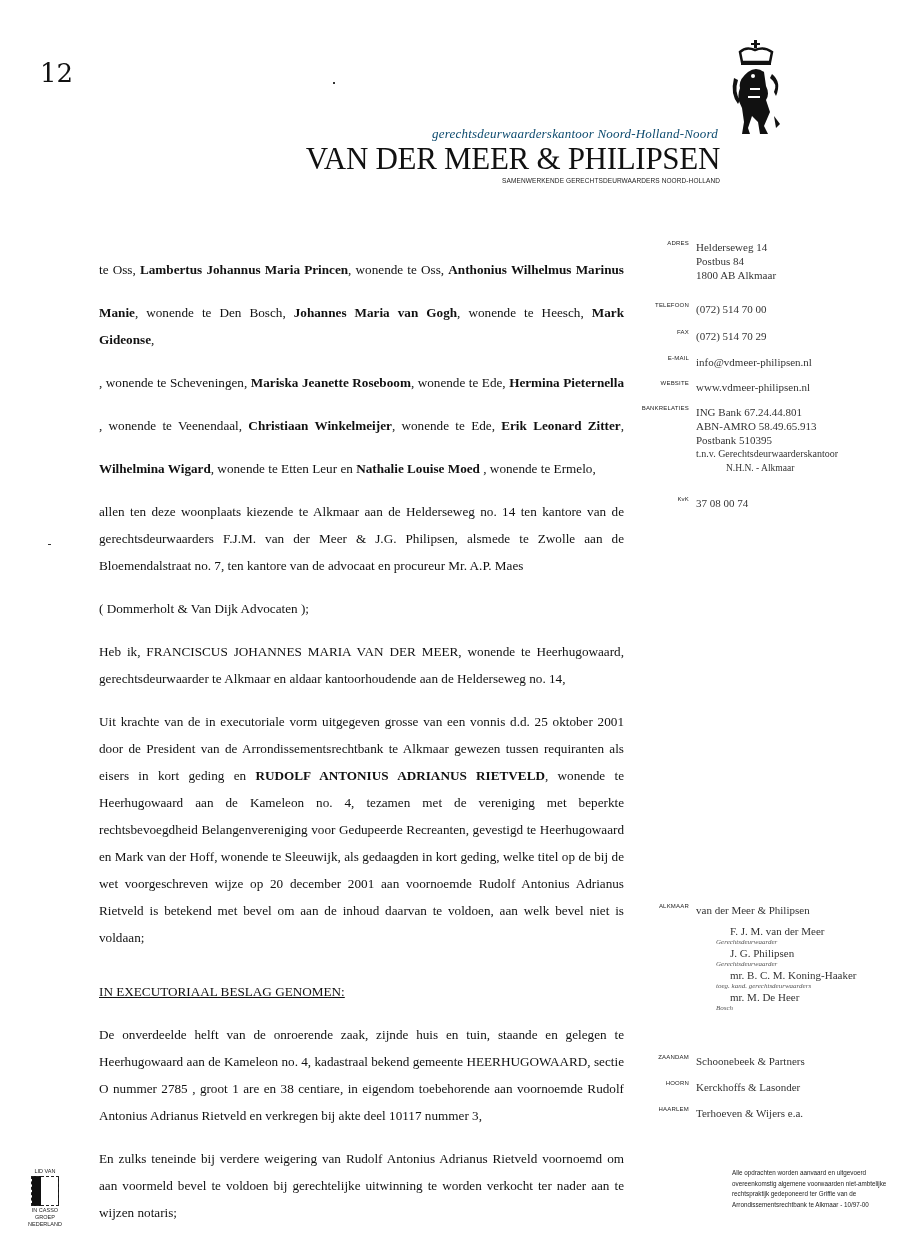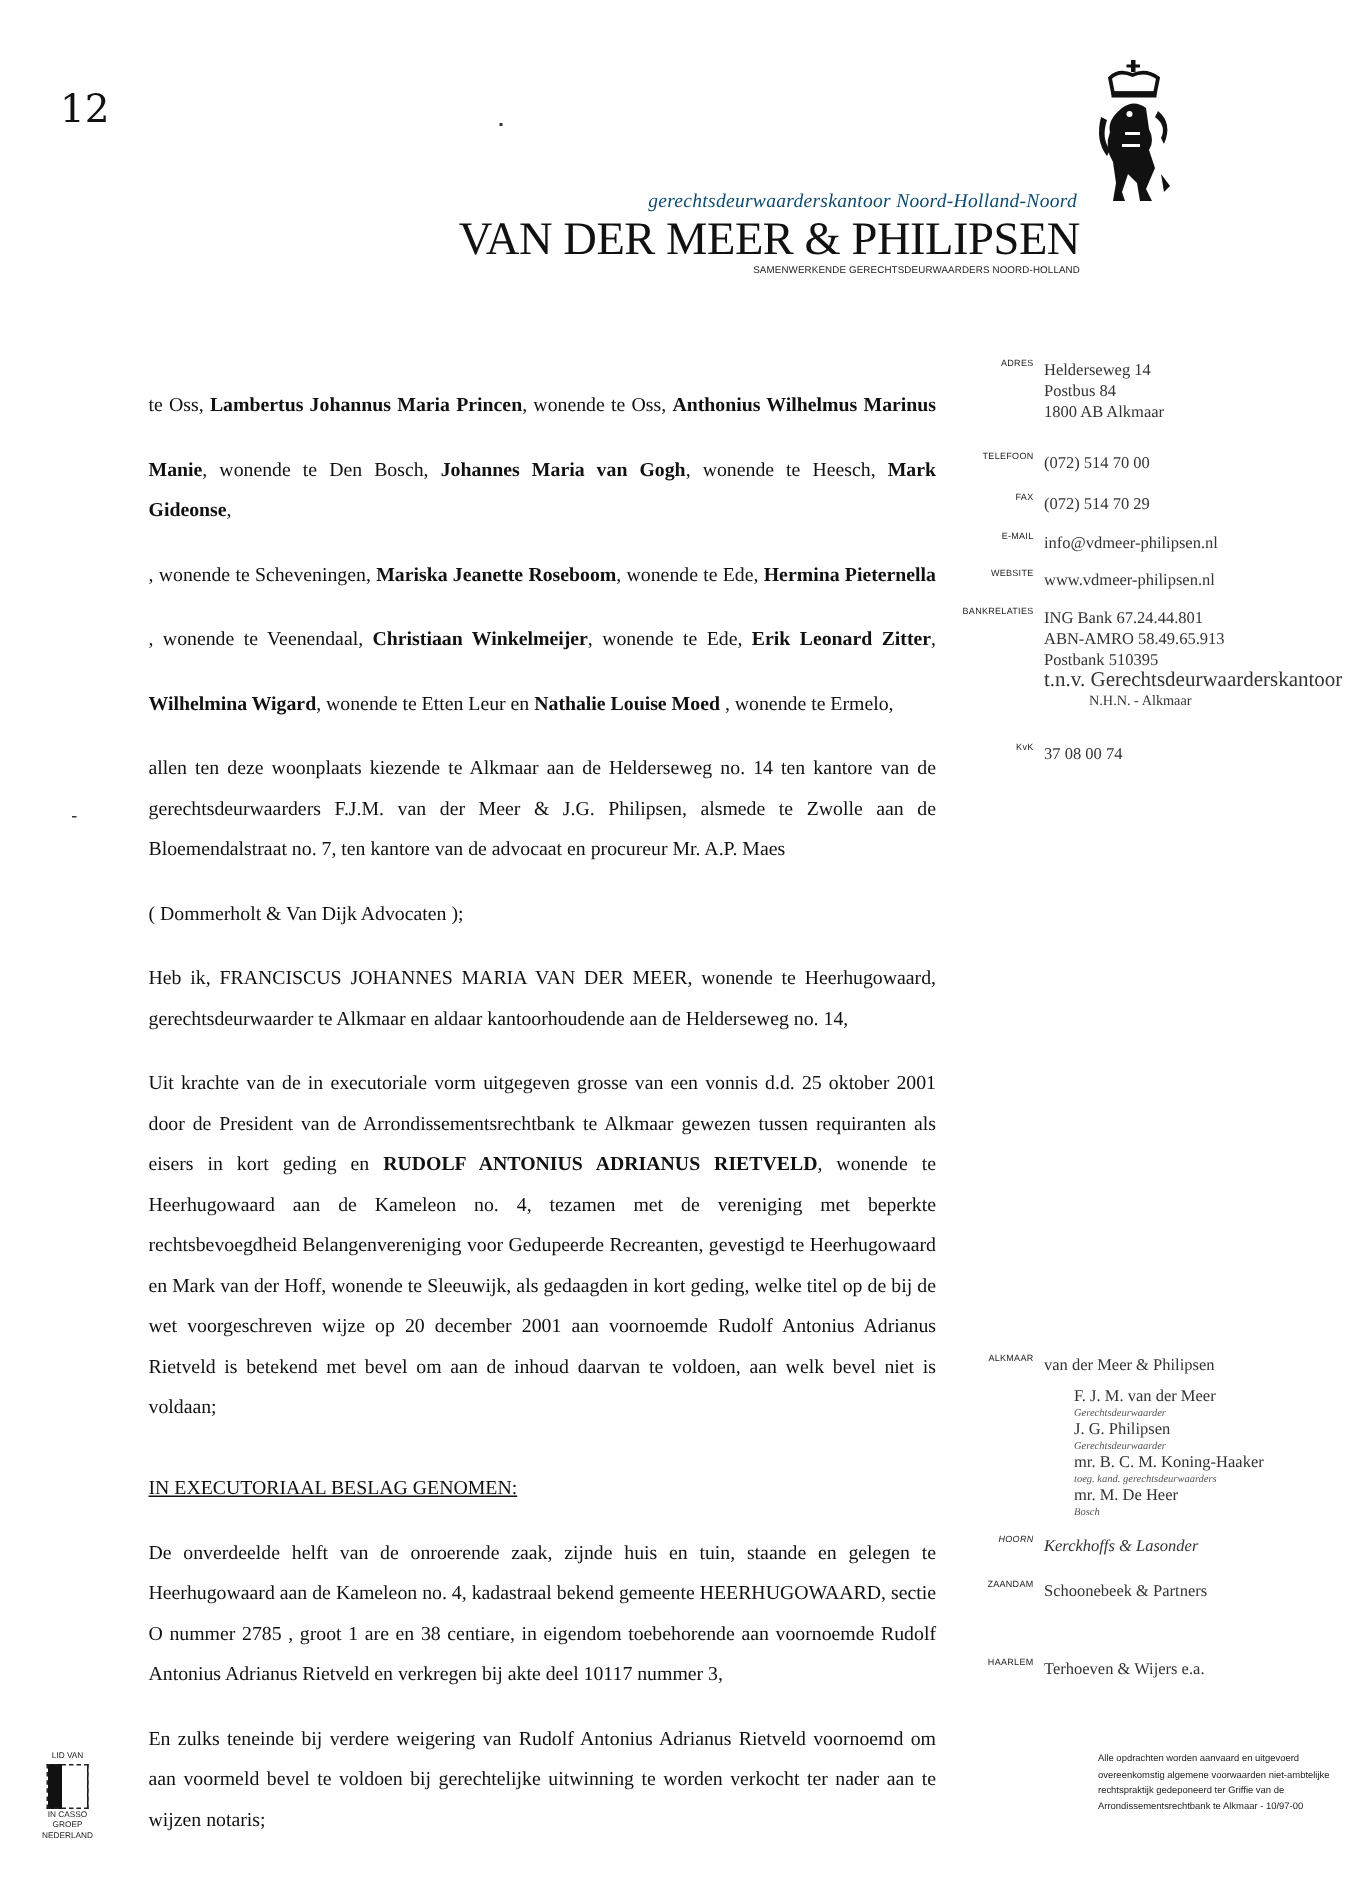--- a/index.html
+++ b/index.html
@@ -15,21 +15,21 @@
   .body-text p { margin: 16px; text-align: justify; text-align-last: left; }
   .body-text p.just-full { text-align-last: justify; }
   .body-text b { font-weight: bold; }
   .heading { text-decoration: underline; margin-top: 27px !important; }
 
   .side { left: 640px; width: 260px; font-size: 11px; color: #333; }
   .side .row { display: flex; align-items: flex-start; }
   .side .lbl { width: 56px; text-align: right; font-family: "Liberation Sans", sans-serif; font-size: 6px; letter-spacing: 0.2px; padding-right: 7px; box-sizing: border-box; color: #222; }
   .side .val { font-family: "Liberation Serif", serif; font-size: 11px; line-height: 14px; }
   .side .sub { font-style: italic; font-size: 7px; line-height: 9px; color: #555; }
-  .side .name { font-size: 11px; line-height: 13px; }
+  .side .name { font-size: 11px; line-height: 13px; margin-left: 14px; }
 
   .footer-note { left: 732px; top: 1168px; width: 160px; font-size: 6.3px; line-height: 10.5px; color: #222; font-family: "Liberation Sans", sans-serif; }
   .member { left: 22px; top: 1168px; width: 46px; text-align: center; font-family: "Liberation Sans", sans-serif; font-size: 5.5px; line-height: 7px; color: #222; }
   .member .logo { width: 26px; height: 28px; margin: 1px auto; border: 1px dashed #222; position: relative; background: linear-gradient(90deg, #111 0 35%, #fff 35%); }
   .dot { width: 2px; height: 2px; background: #333; }
 </style>
 </head>
 <body>
 
 <div class="abs page-num">12</div>
@@ -119,21 +119,21 @@
       <span class="val">www.vdmeer-philipsen.nl</span>
     </div>
 </div>
 <div class="abs side" style="top:405px;">
   <div class="row">
     <span class="lbl">BANKRELATIES</span>
     <span class="val">
       <div>ING Bank 67.24.44.801</div>
       <div>ABN-AMRO 58.49.65.913</div>
       <div>Postbank 510395</div>
-      <div style="font-size:14px;">t.n.v. Gerechtsdeurwaarderskantoor</div>
+      <div style="font-size:10px;">t.n.v. Gerechtsdeurwaarderskantoor</div>
       <div style="padding-left:30px;font-size:9.5px;">N.H.N. - Alkmaar</div>
     </span>
   </div>
 </div>
 <div class="abs side" style="top:496px;">
   <div class="row">
       <span class="lbl">KvK</span>
       <span class="val">37 08 00 74</span>
     </div>
 </div>
@@ -155,21 +155,21 @@
       </div>
     </span>
   </div>
 </div>
 <div class="abs side" style="top:1054px;">
   <div class="row">
       <span class="lbl">ZAANDAM</span>
       <span class="val">Schoonebeek &amp; Partners</span>
     </div>
 </div>
-<div class="abs side" style="top:1024px;font-style:italic;">
+<div class="abs side" style="top:1080px;">
   <div class="row">
       <span class="lbl">HOORN</span>
       <span class="val">Kerckhoffs &amp; Lasonder</span>
     </div>
 </div>
 <div class="abs side" style="top:1106px;">
   <div class="row">
       <span class="lbl">HAARLEM</span>
       <span class="val">Terhoeven &amp; Wijers e.a.</span>
     </div>

